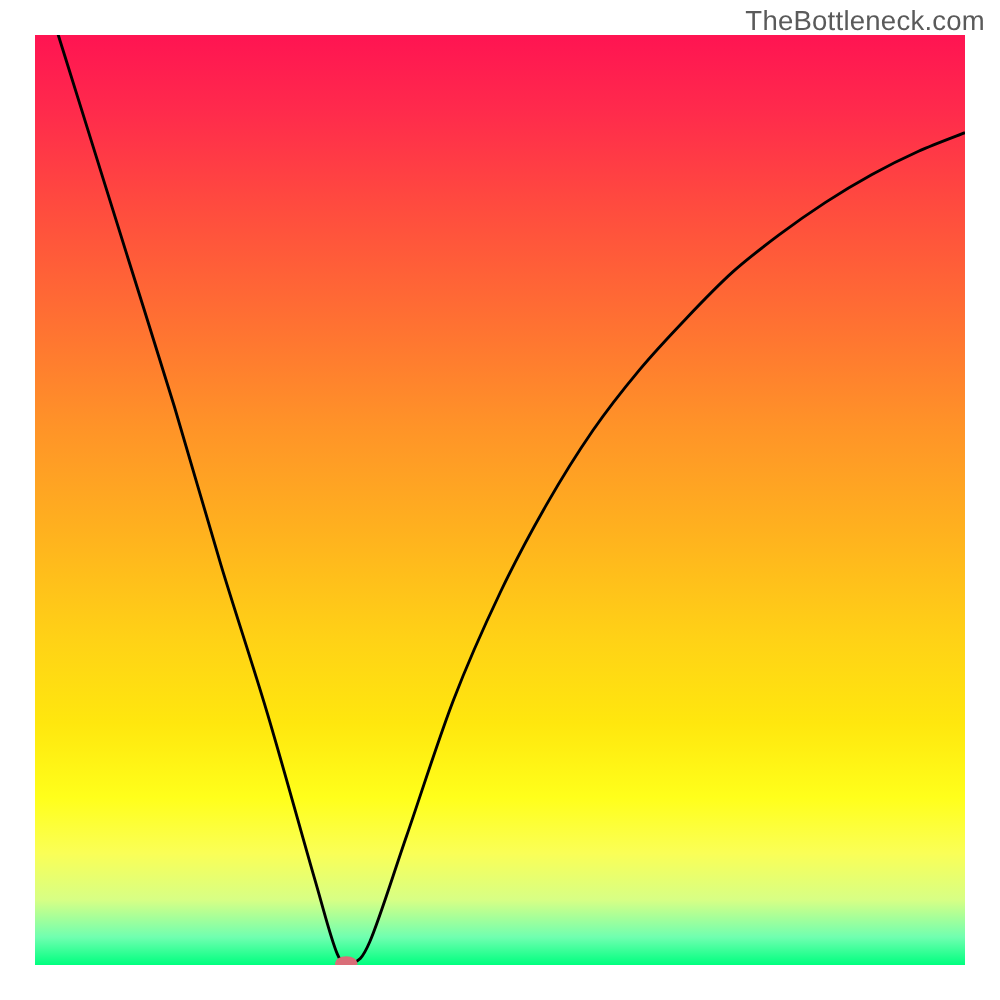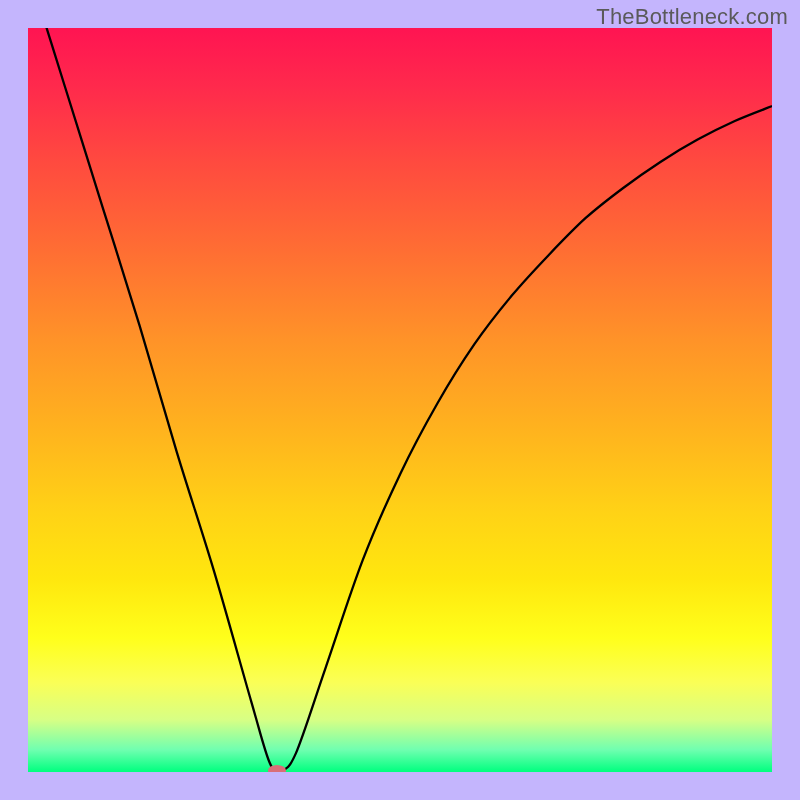--- a/index.html
+++ b/index.html
@@ -1,21 +1,21 @@
 <!DOCTYPE html>
 <html><head>
 <meta charset="utf-8">
 <style>
   * { margin: 0; padding: 0; box-sizing: border-box; }
   html, body { width: 800px; height: 800px; overflow: hidden; background: #000; }
   .frame {
     position: relative;
     width: 800px;
     height: 800px;
-    background: #c4b5fd;
+    background: #ffffff;
   }
   .watermark {
     position: absolute;
     top: 4px;
     right: 12px;
     font-family: Arial, Helvetica, sans-serif;
     font-size: 22px;
     color: #5a5a5a;
     font-weight: 500;
     letter-spacing: 0.2px;

